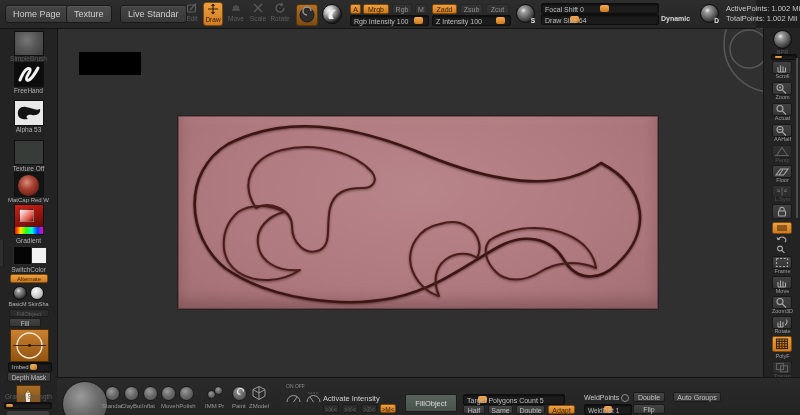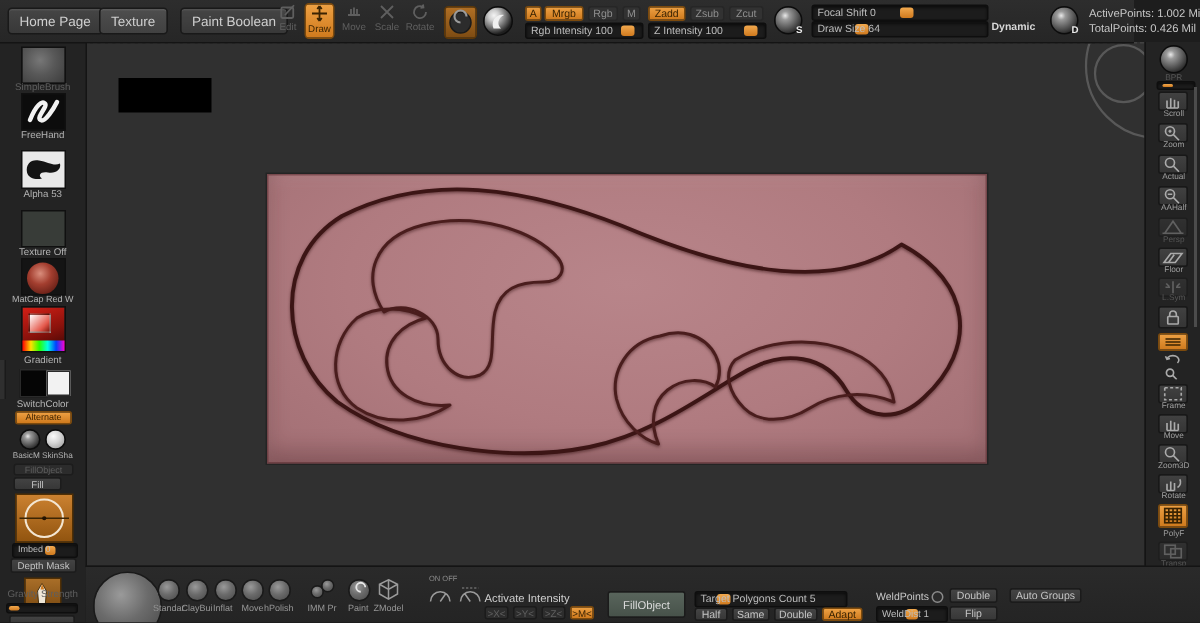--- a/index.html
+++ b/index.html
@@ -63,21 +63,21 @@
   .micro{position:absolute;font-size:5px;color:#8d8d8d;white-space:nowrap;}
 </style>
 </head>
 <body>
 
 <div id="app">
 
   <div id="topbar">
     <div class="tb-btn" style="left:5px;">Home Page</div>
     <div class="tb-btn" style="left:66px;background:linear-gradient(#4e4e4e,#414141);">Texture</div>
-    <div class="tb-btn" style="left:120px;">Paint Boolean</div>
+    <div class="tb-btn" style="left:120px;">Live Standar</div>
 
     <div class="mode dim" style="left:113px;left:114px;left:113px;left:114px;left:113px;left:114px;left:186px;left:114px;left:113px;left:114px;left:115px;left:114px;left:115px;" style2="">
     </div>
 
     <div class="mode dim" id="m-edit" style="left:182px;left:183px;left:182px;">
       <svg width="12" height="12" viewBox="0 0 12 12">
           <rect x="1.5" y="3" width="8" height="7" rx="1"></rect>
           <path d="M4,8 L10,1.5"></path>
         </svg>
       <span>Edit</span>
@@ -146,21 +146,21 @@
     <div class="sl" style="left:541px;top:14px;width:116px;height:9px;">
       <div class="h" style="left:28px;"></div>
       <div class="t"><span>Draw Size</span>&nbsp;<span>64</span></div>
     </div>
     <div class="abs" style="left:661px;top:15px;font-size:7px;font-weight:bold;color:#d8d8d8;">Dynamic</div>
 
     <div class="ball abs" style="left:700px;top:4px;width:19px;height:19px;">
       <span class="ball-letter" style="right:-1px;bottom:-2px;">D</span>
     </div>
     <div class="pts" style="left:726px;top:4px;">ActivePoints: 1.002 Mil</div>
-    <div class="pts" style="left:726px;top:14px;">TotalPoints: 0.426 Mil</div>
+    <div class="pts" style="left:726px;top:14px;">TotalPoints: 1.002 Mil</div>
   </div>
 
   <div id="ltray">
     <div class="thumb" style="top:3px;height:25px;background:radial-gradient(circle at 42% 35%,#777 0%,#585858 45%,#3c3c3c 100%);"></div>
     <div class="tlabel dim" style="top:27px;">SimpleBrush</div>
 
     <div class="thumb" style="top:34px;height:25px;background:#0c0c0c;">
       <svg width="28" height="23" viewBox="0 0 28 23">
         <path d="M5,17 C9,7 13,4 15,6 C17,8 9,15 12,17 C15,19 21,9 23,5" fill="none" stroke="#f2f2f2" stroke-width="3" stroke-linecap="round"></path>
       </svg>

